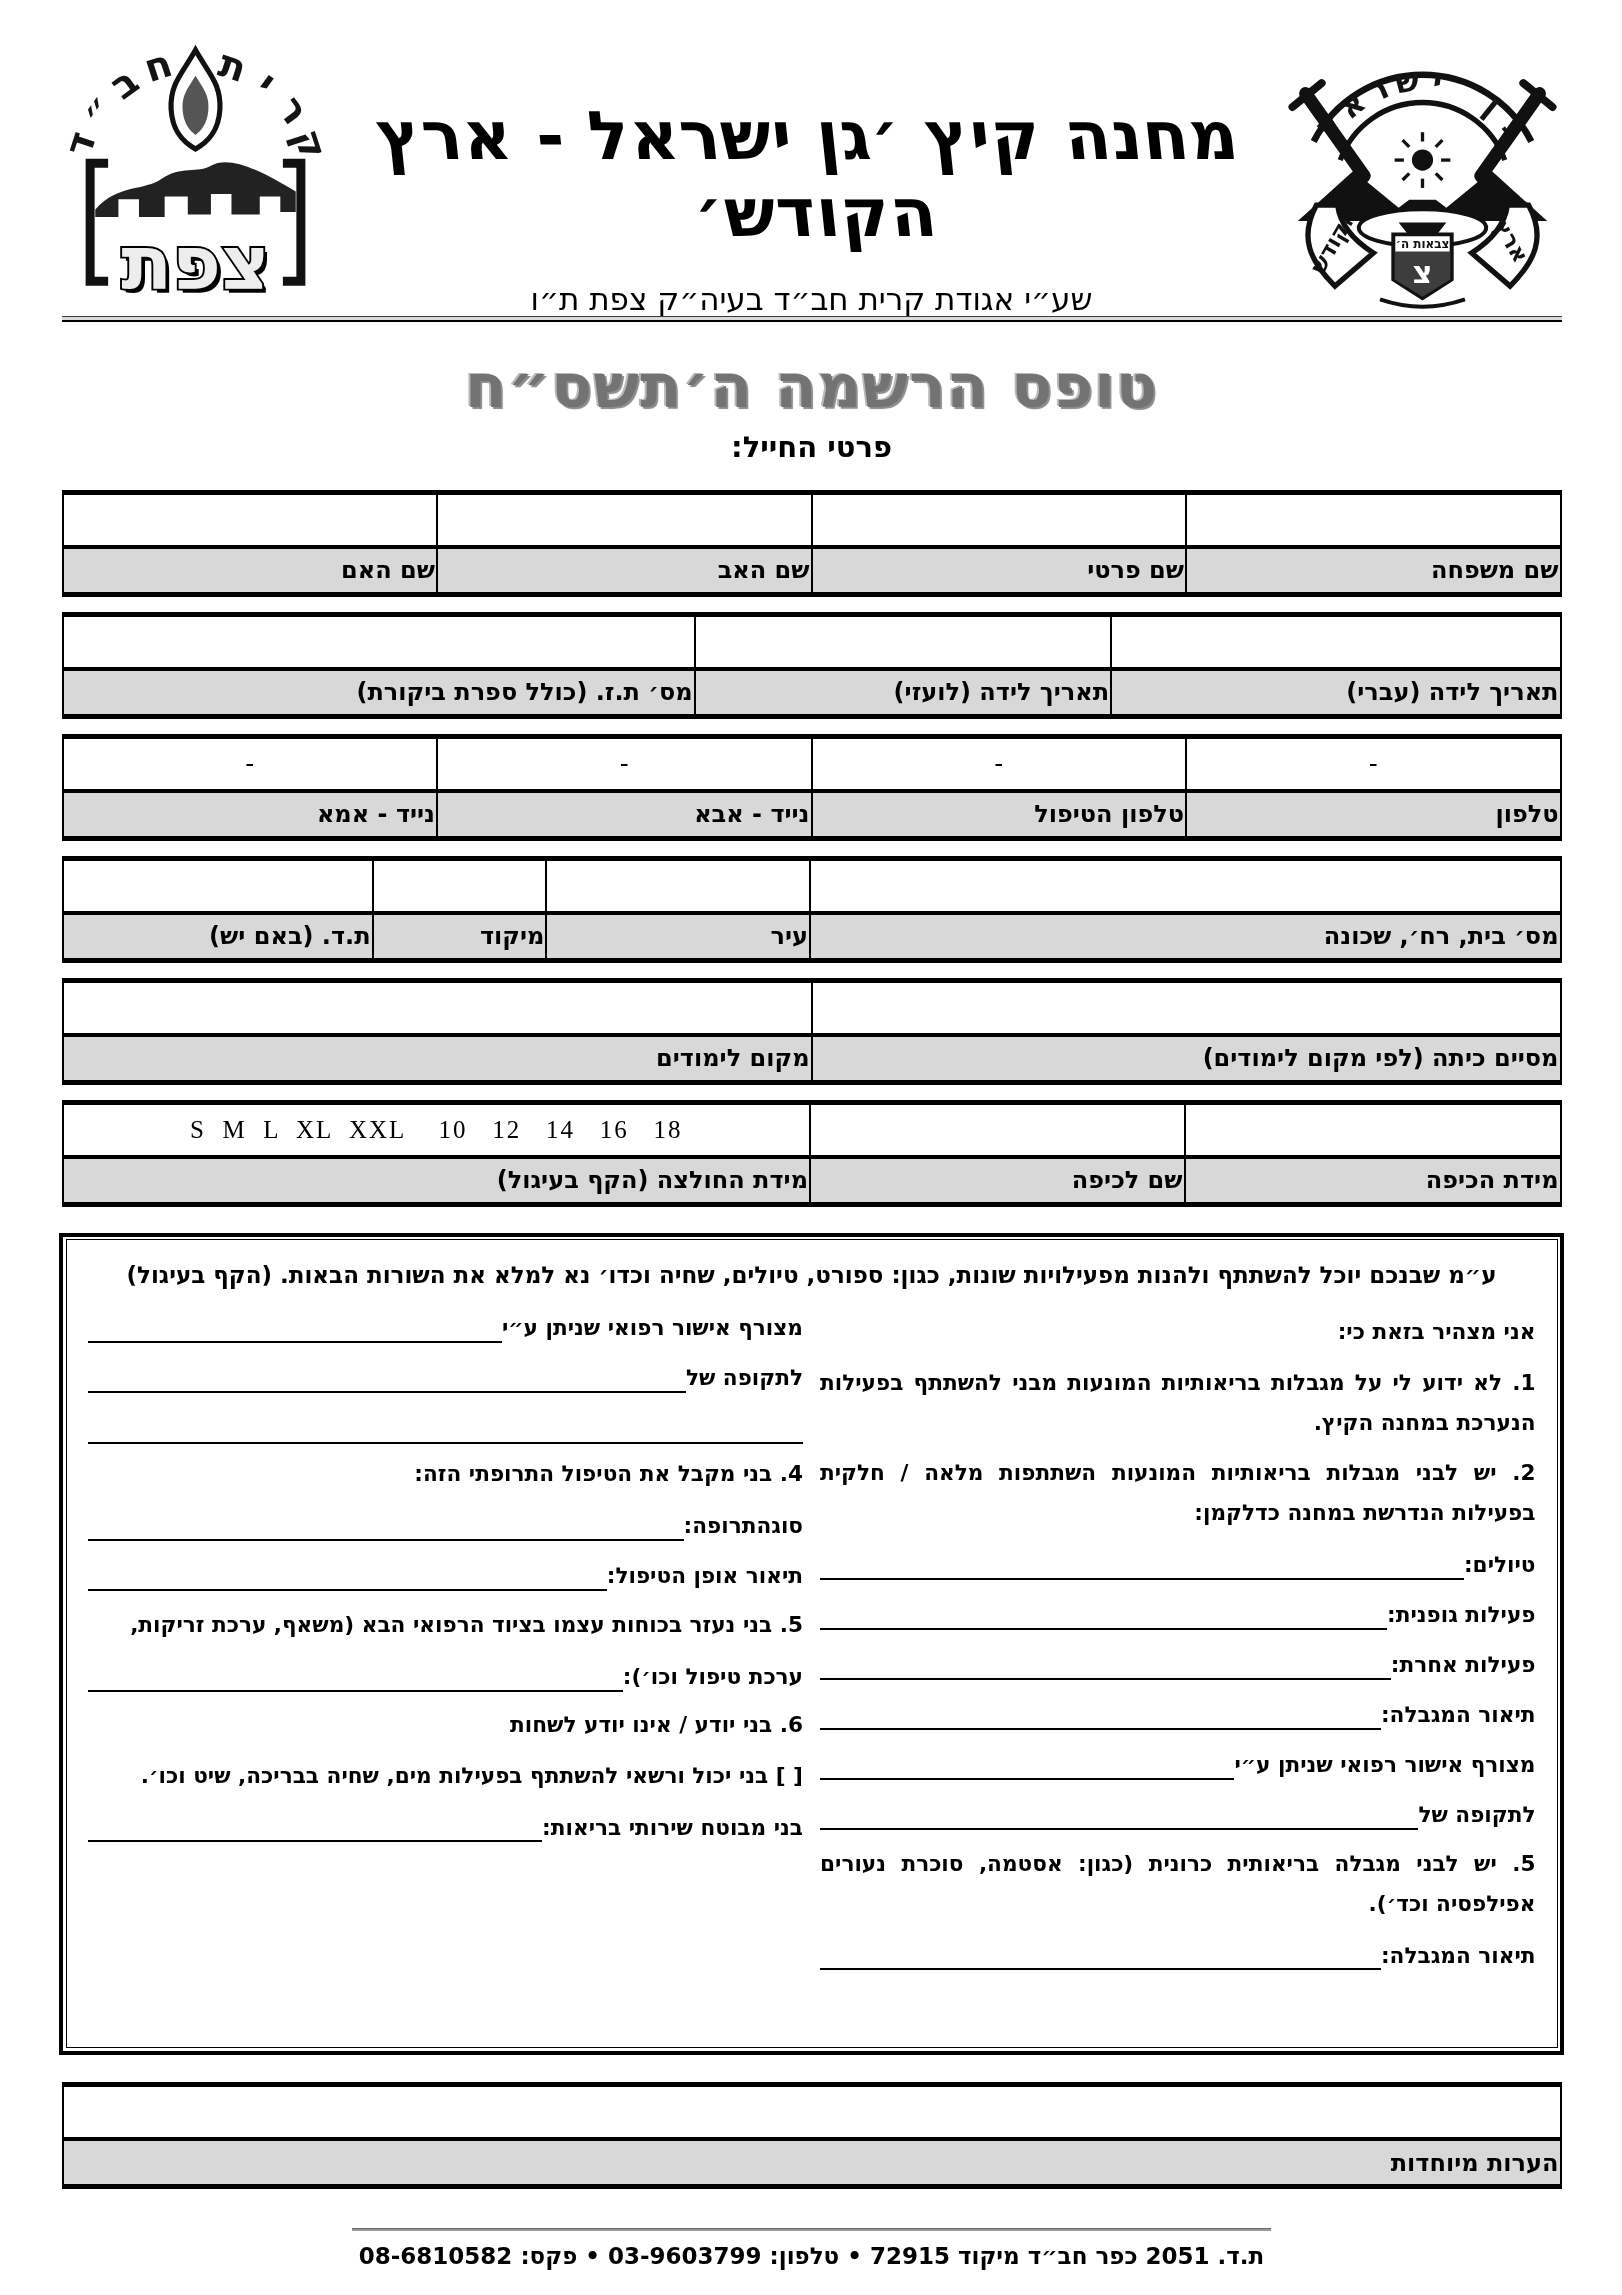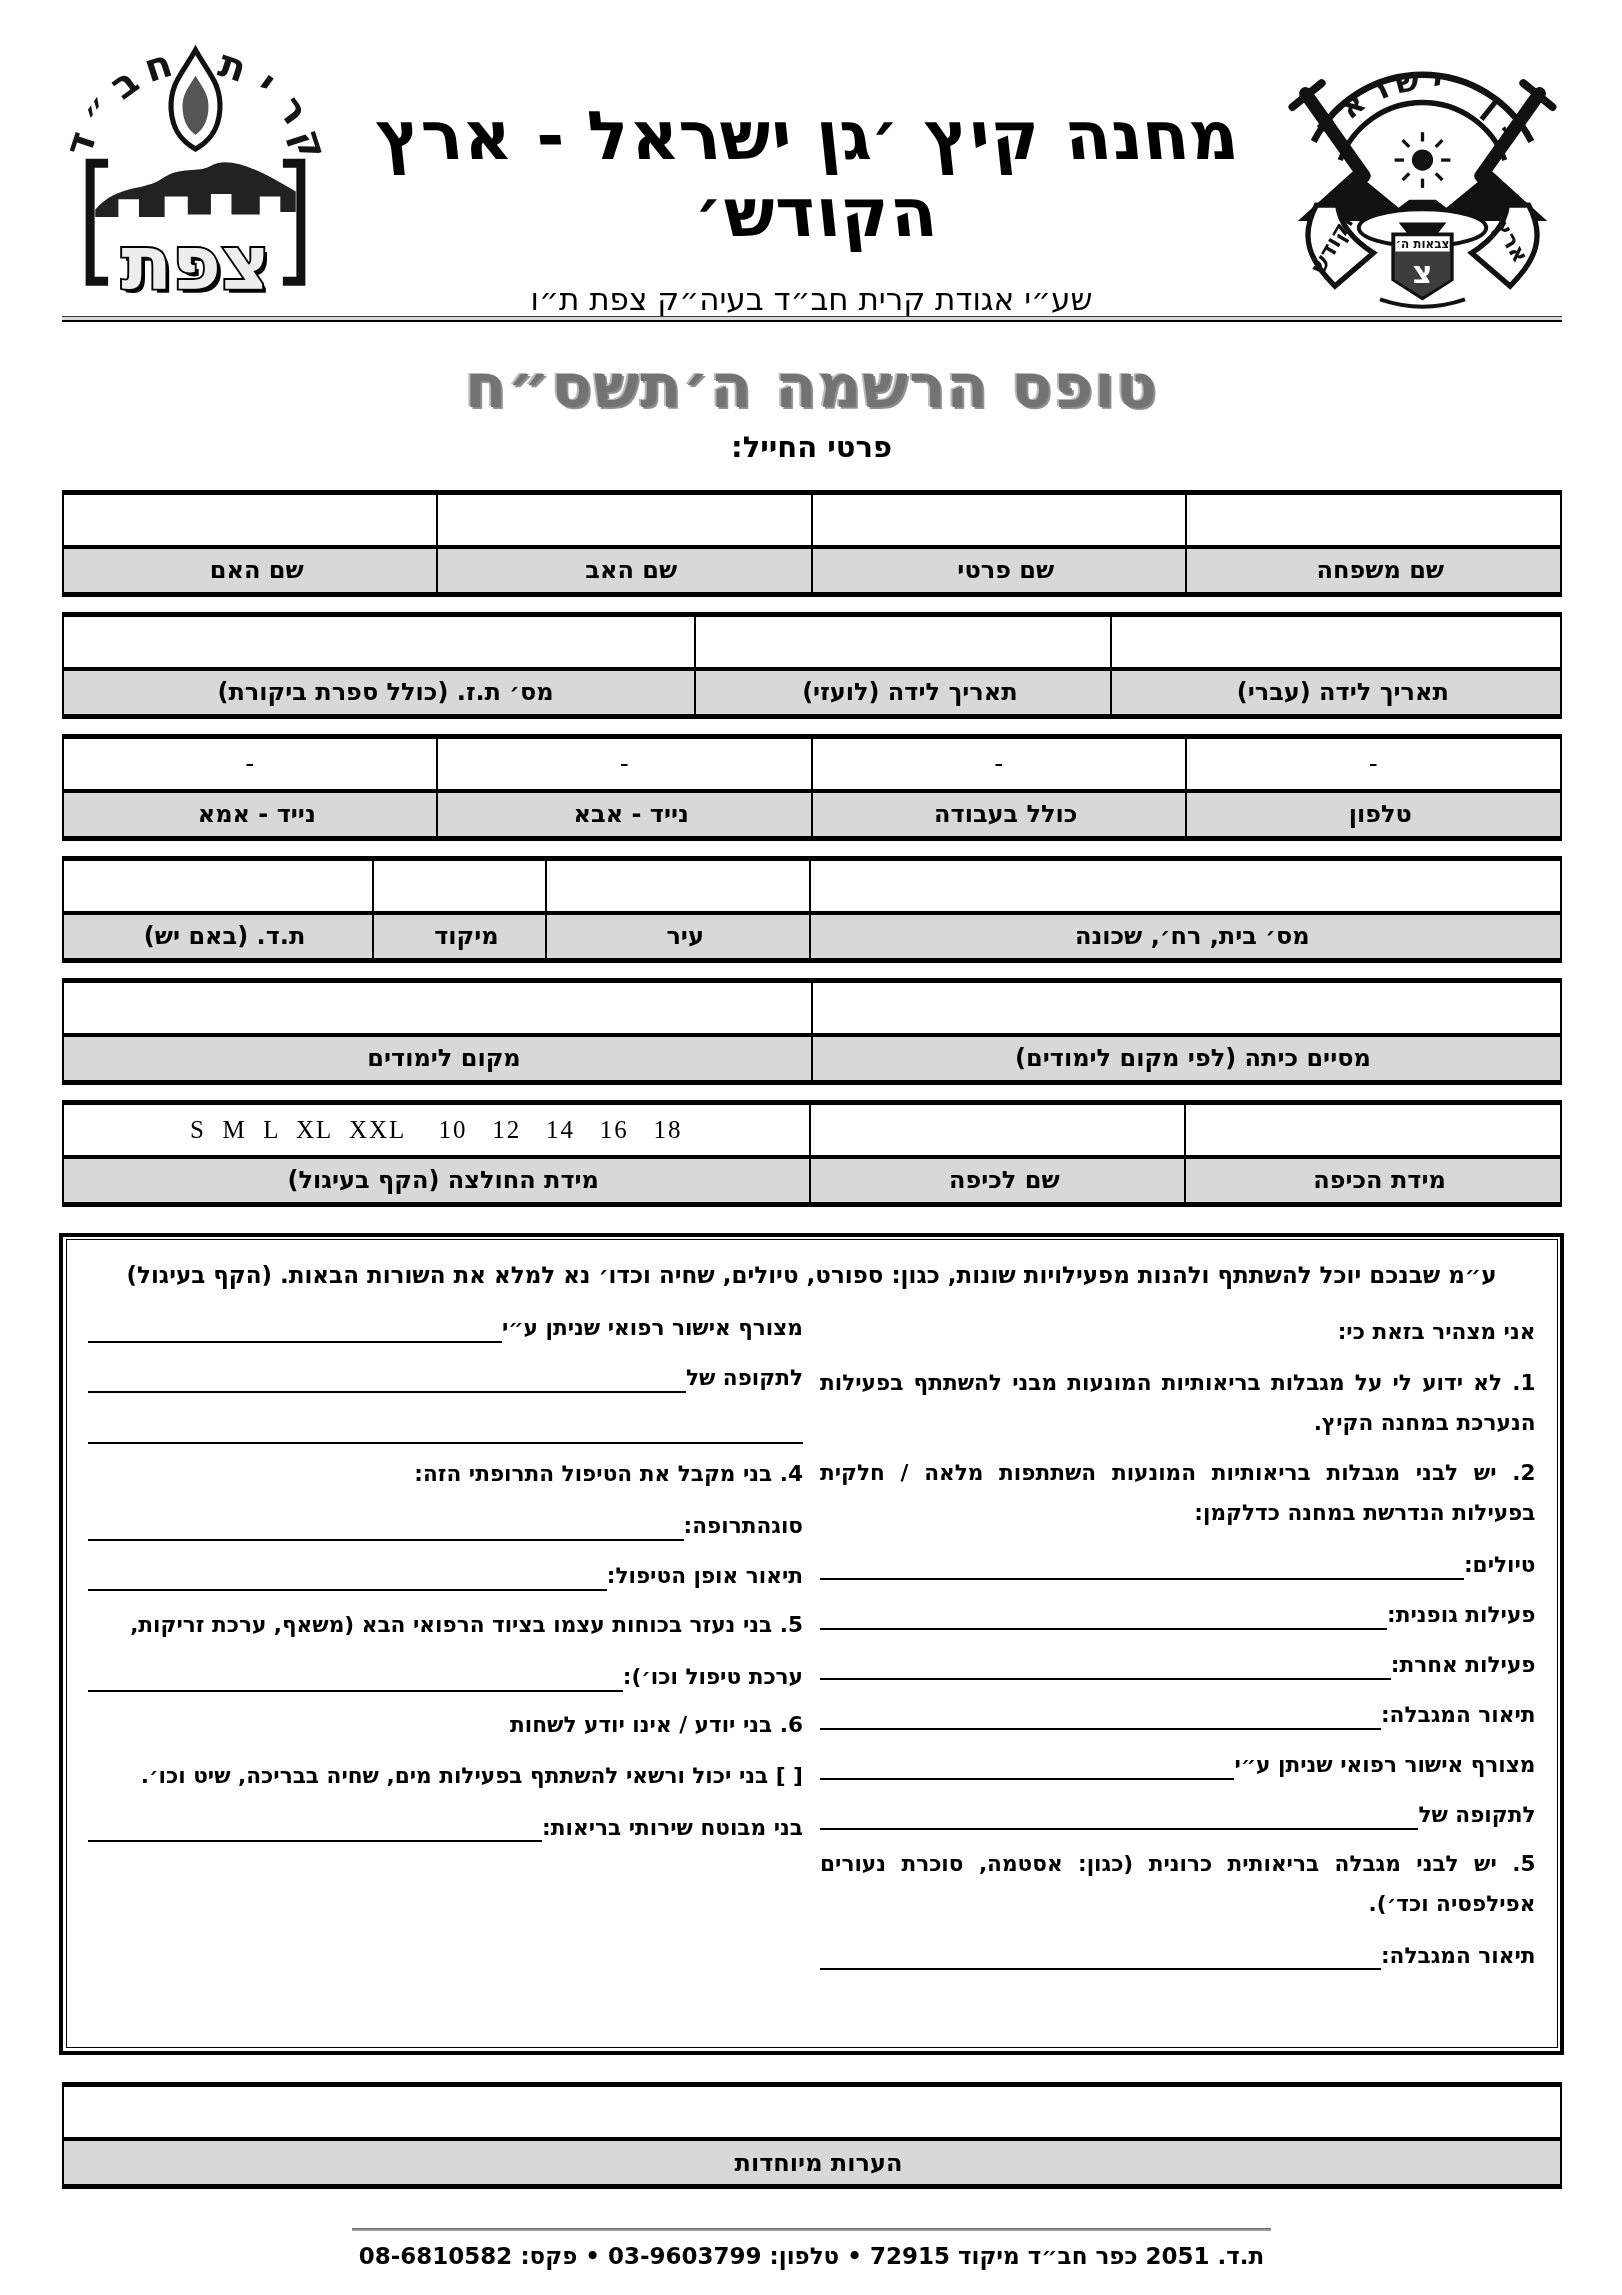--- a/index.html
+++ b/index.html
@@ -20,21 +20,21 @@
   .form-title{margin-top:29px;text-align:center;font-size:60px;font-weight:bold;color:#737373;
       text-shadow:-2px -1.3px 0 #b9b9b9, 2px 2px 0.7px rgba(0,0,0,.45);letter-spacing:1.3px;}
   .section-label{margin-top:9.2px;text-align:center;font-size:29px;font-weight:bold;}
 
   
   .tables{width:1500px;margin:26px auto 0;}
   table{border-collapse:collapse;width:100%;table-layout:fixed;margin:0 0 15px 0;
       border:2.6px solid #000;border-top-width:5.9px;border-bottom-width:5.9px;}
   td{border:2px solid #000;}
   tr.row-input td{height:48px;background:#fff;font-size:25px;text-align:center;vertical-align:middle;border-bottom-width:4.6px;}
-  tr.row-label td{height:41px;background:#d8d8d8;font-size:24px;font-weight:bold;text-align:center;vertical-align:middle;padding-left:15px;}
+  tr.row-label td{height:41px;background:#d8d8d8;font-size:24px;font-weight:bold;vertical-align:middle;padding-left:15px;}
   .sizes-cell{font-family:"Liberation Serif","DejaVu Serif",serif;font-size:27.5px;letter-spacing:2px;white-space:pre;}
 
   
   .medical-box{width:1492px;margin:26px auto 0;border:4.6px solid #000;padding:2.6px;}
   .medical-inner{border:1.3px solid #000;min-height:764px;padding:17px 21px 26px;}
   .med-head{text-align:center;font-weight:bold;font-size:23px;line-height:1.6;}
   .med-cols{display:flex;gap:17px;margin-top:15.7px;}
   .med-col{flex:1;min-width:0;font-size:21.6px;font-weight:bold;}
   .med-p{margin:10.5px 0 0;line-height:1.85;text-align:justify;}
   .med-p.first{margin-top:2.6px;}
@@ -192,21 +192,21 @@
         </colgroup>
       <tbody>
           <tr class="row-input">
         <td>-</td>
         <td>-</td>
         <td>-</td>
         <td>-</td>
       </tr>
       <tr class="row-label">
         <td>טלפון</td>
-        <td>כולל בעבודה</td>
+        <td>טלפון הטיפול</td>
         <td>נייד - אבא</td>
         <td>נייד - אמא</td>
       </tr>
     </tbody>
       </table>
 
     <table>
       <colgroup>
           <col style="width:50.1%">
           <col style="width:17.6%">

